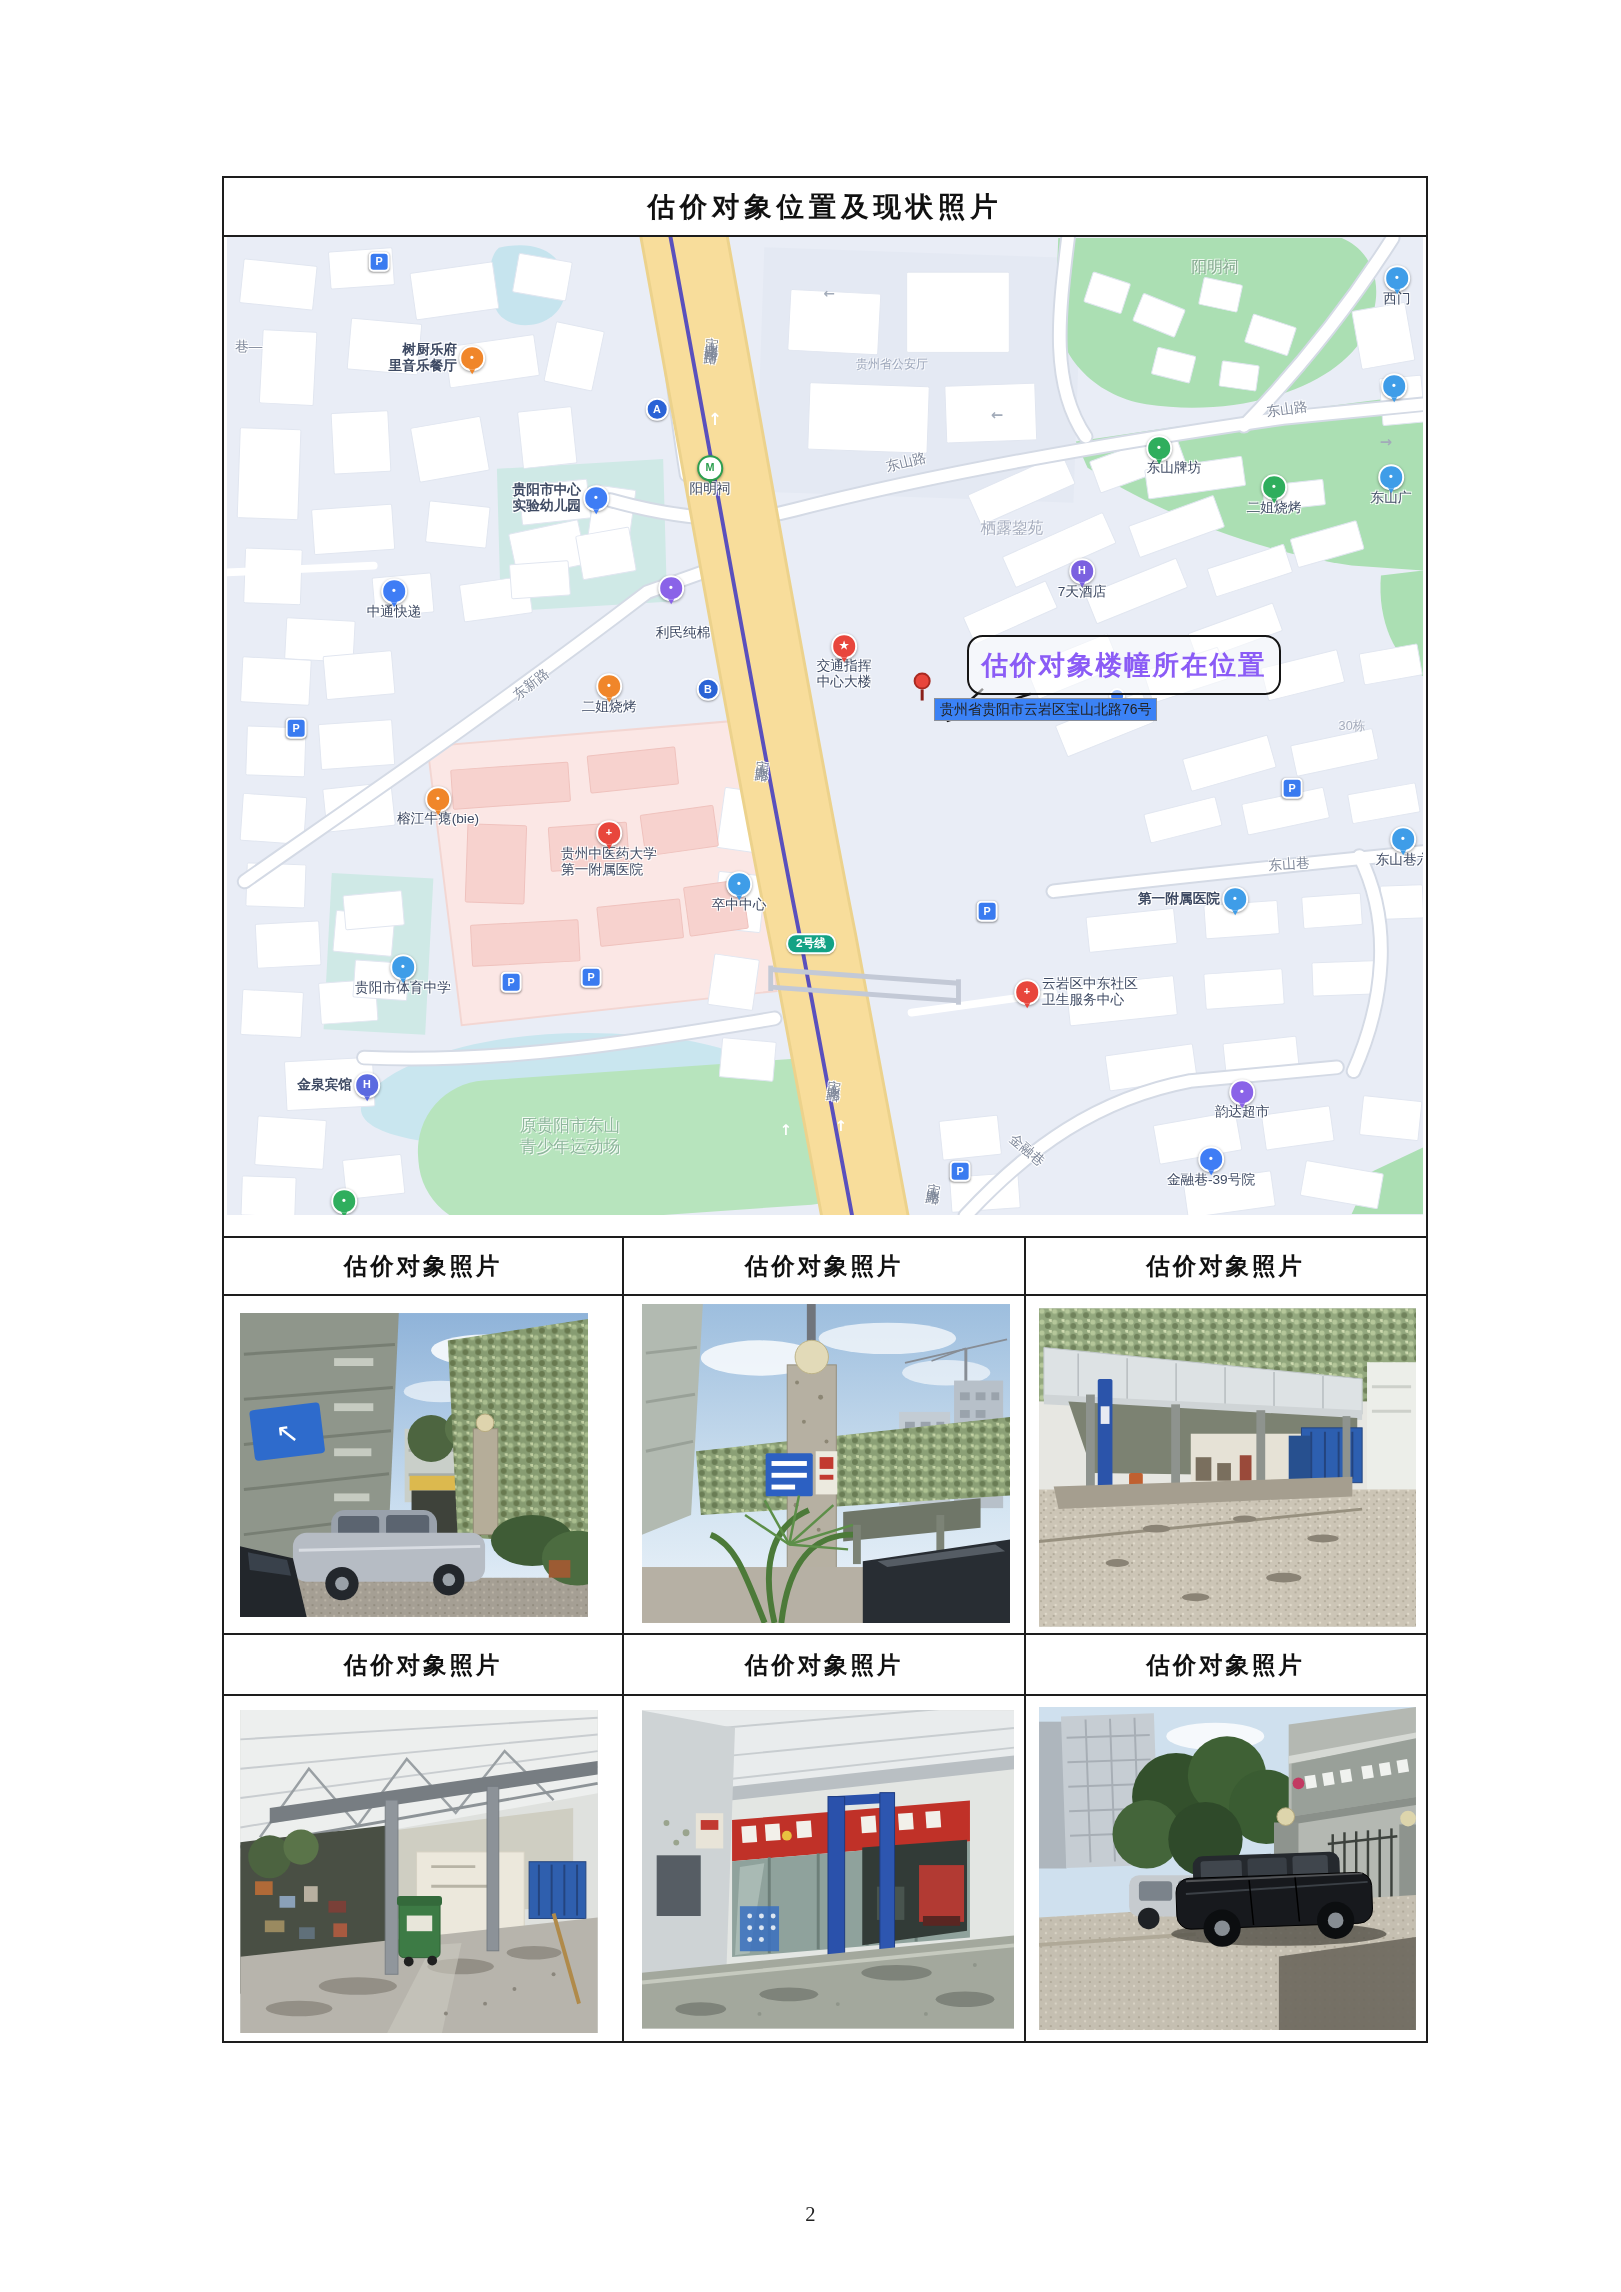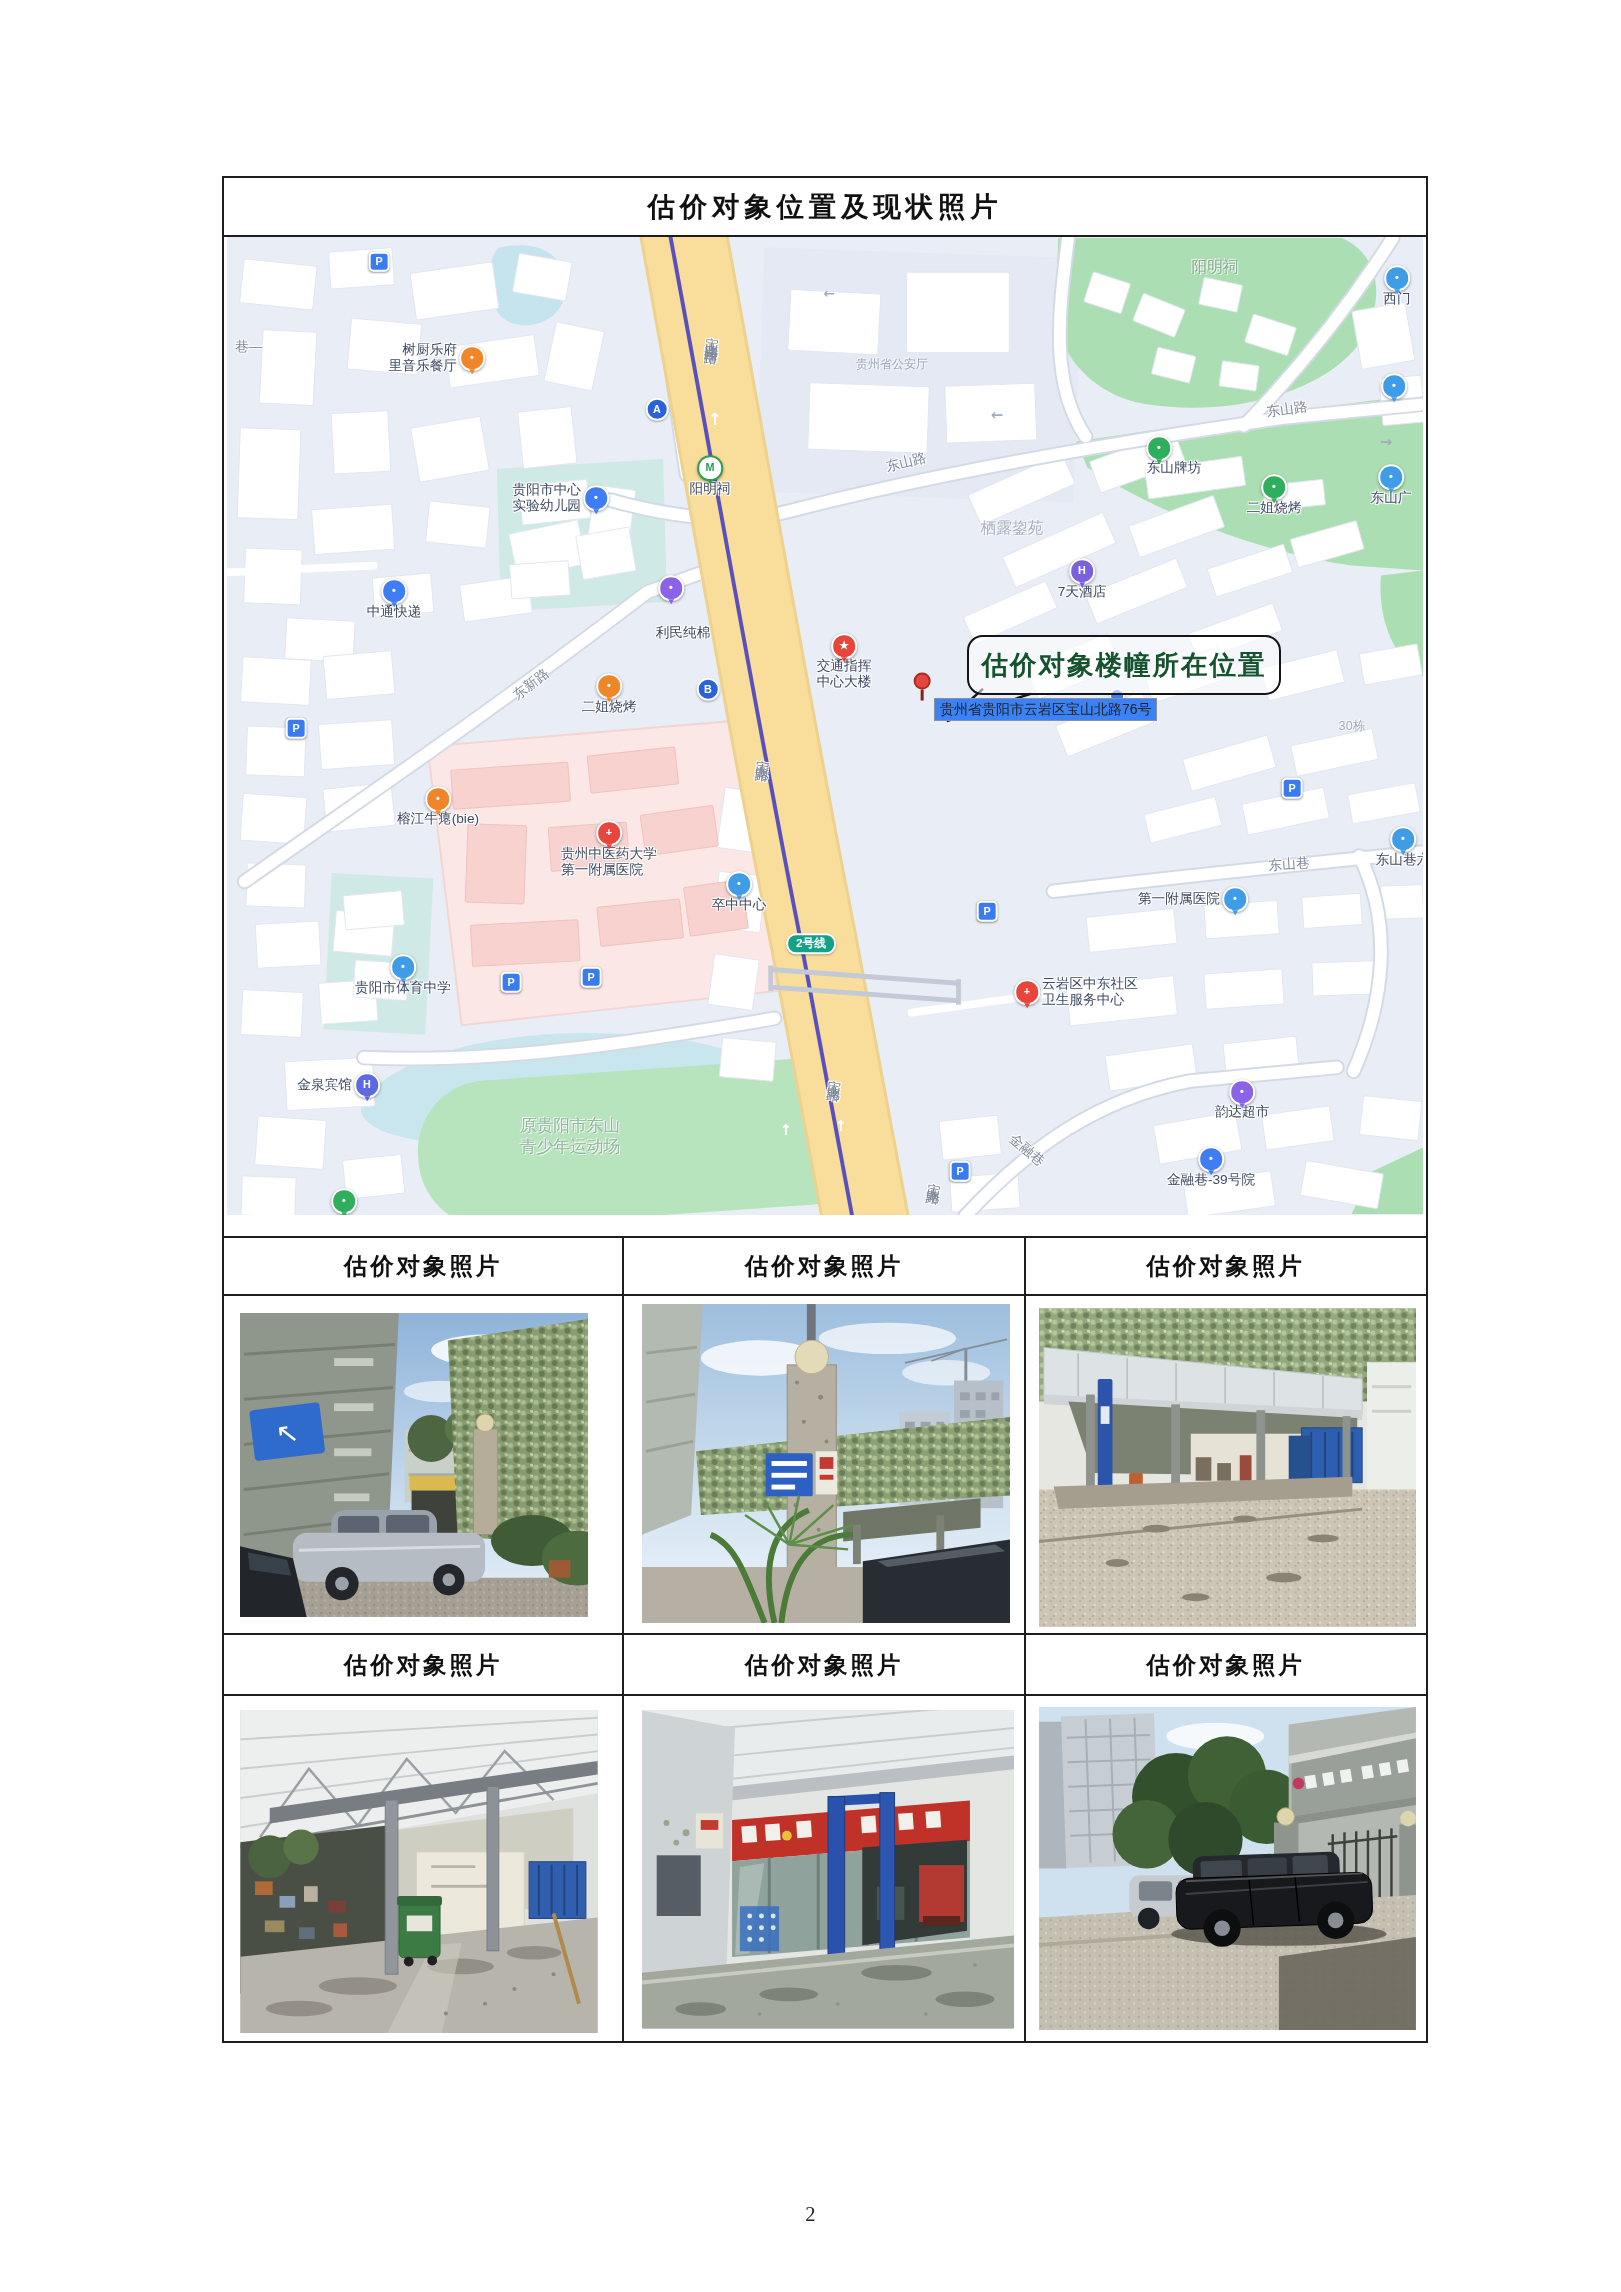--- a/index.html
+++ b/index.html
@@ -27,21 +27,21 @@
   .poi{position:absolute;width:21.6px;height:21.6px;border:2px solid #fff;border-radius:50%;
        box-shadow:0 1px 2.9px rgba(0,0,0,.4);transform:translate(-50%,-50%);
        display:flex;align-items:center;justify-content:center;z-index:4;}
   .poi:after{content:"";position:absolute;left:50%;top:100%;transform:translateX(-50%);
        border:3.9px solid transparent;border-top:5.9px solid currentColor;}
   .poi-g{font:700 10.8px/1 "Liberation Sans",sans-serif;color:#fff;}
   .poi-lb{position:absolute;z-index:3;font:500 13.7px/1.18 "Liberation Sans","DejaVu Sans",sans-serif;
        color:#3e4a63;text-align:left;white-space:nowrap;
        text-shadow:-1px -1px 0 #fff,1px -1px 0 #fff,-1px 1px 0 #fff,1px 1px 0 #fff,0 0 2.9px #fff;}
   .poi-lb.b{transform:translate(-50%,0);}
-  .poi-lb.l{transform:translate(-100%,-50%);text-align:right;}
+  .poi-lb.l{transform:translate(-100%,-50%);text-align:right;font-weight:bold;}
   .poi-lb.r{transform:translate(0,-50%);text-align:left;}
   .park{position:absolute;width:16.7px;height:16.7px;border-radius:4.9px;background:#3a7bf0;border:2px solid #fff;
        color:#fff;display:flex;align-items:center;justify-content:center;font:700 10.8px/1 "Liberation Sans",sans-serif;
        transform:translate(-50%,-50%);box-shadow:0 1px 2px rgba(0,0,0,.35);z-index:3;}
   .ent{position:absolute;width:18.6px;height:18.6px;border-radius:50%;background:#2a63d6;border:2px solid #fff;
        color:#fff;display:flex;align-items:center;justify-content:center;font:700 10.8px/1 "Liberation Sans",sans-serif;
        transform:translate(-50%,-50%);box-shadow:0 1px 2px rgba(0,0,0,.35);z-index:3;}
   .rlb{position:absolute;font:500 13.7px/1.1 "Liberation Sans","DejaVu Sans",sans-serif;color:#7e8799;
        white-space:nowrap;z-index:1;
        text-shadow:-1px -1px 0 #fff,1px -1px 0 #fff,-1px 1px 0 #fff,1px 1px 0 #fff;}
@@ -365,21 +365,21 @@
         <div class="ent" style="left: 481px; top: 452px;">B</div>
         <div class="badge" style="left: 584px; top: 707px;">2号线</div>
       </div>
     <div class="bluedot"></div>
     <div class="destpin">
         <div class="ball"></div>
         <div class="stem"></div>
       </div>
     <div class="addr">贵州省贵阳市云岩区宝山北路76号</div>
     <div class="callout">
-      <span id="callout-text" style="color: #14532d;">估价对象楼幢所在位置</span>
+      <span id="callout-text" style="color: #8b5cf6;">估价对象楼幢所在位置</span>
     </div>
   </div>
 
   <div class="hline" style="top:235px"></div>
   <div class="hline" style="top:1236px"></div>
   <div class="hline" style="top:1294px"></div>
   <div class="hline" style="top:1633px"></div>
   <div class="hline" style="top:1694px"></div>
   <div class="vline" style="left:622px"></div>
   <div class="vline" style="left:1024px"></div>

